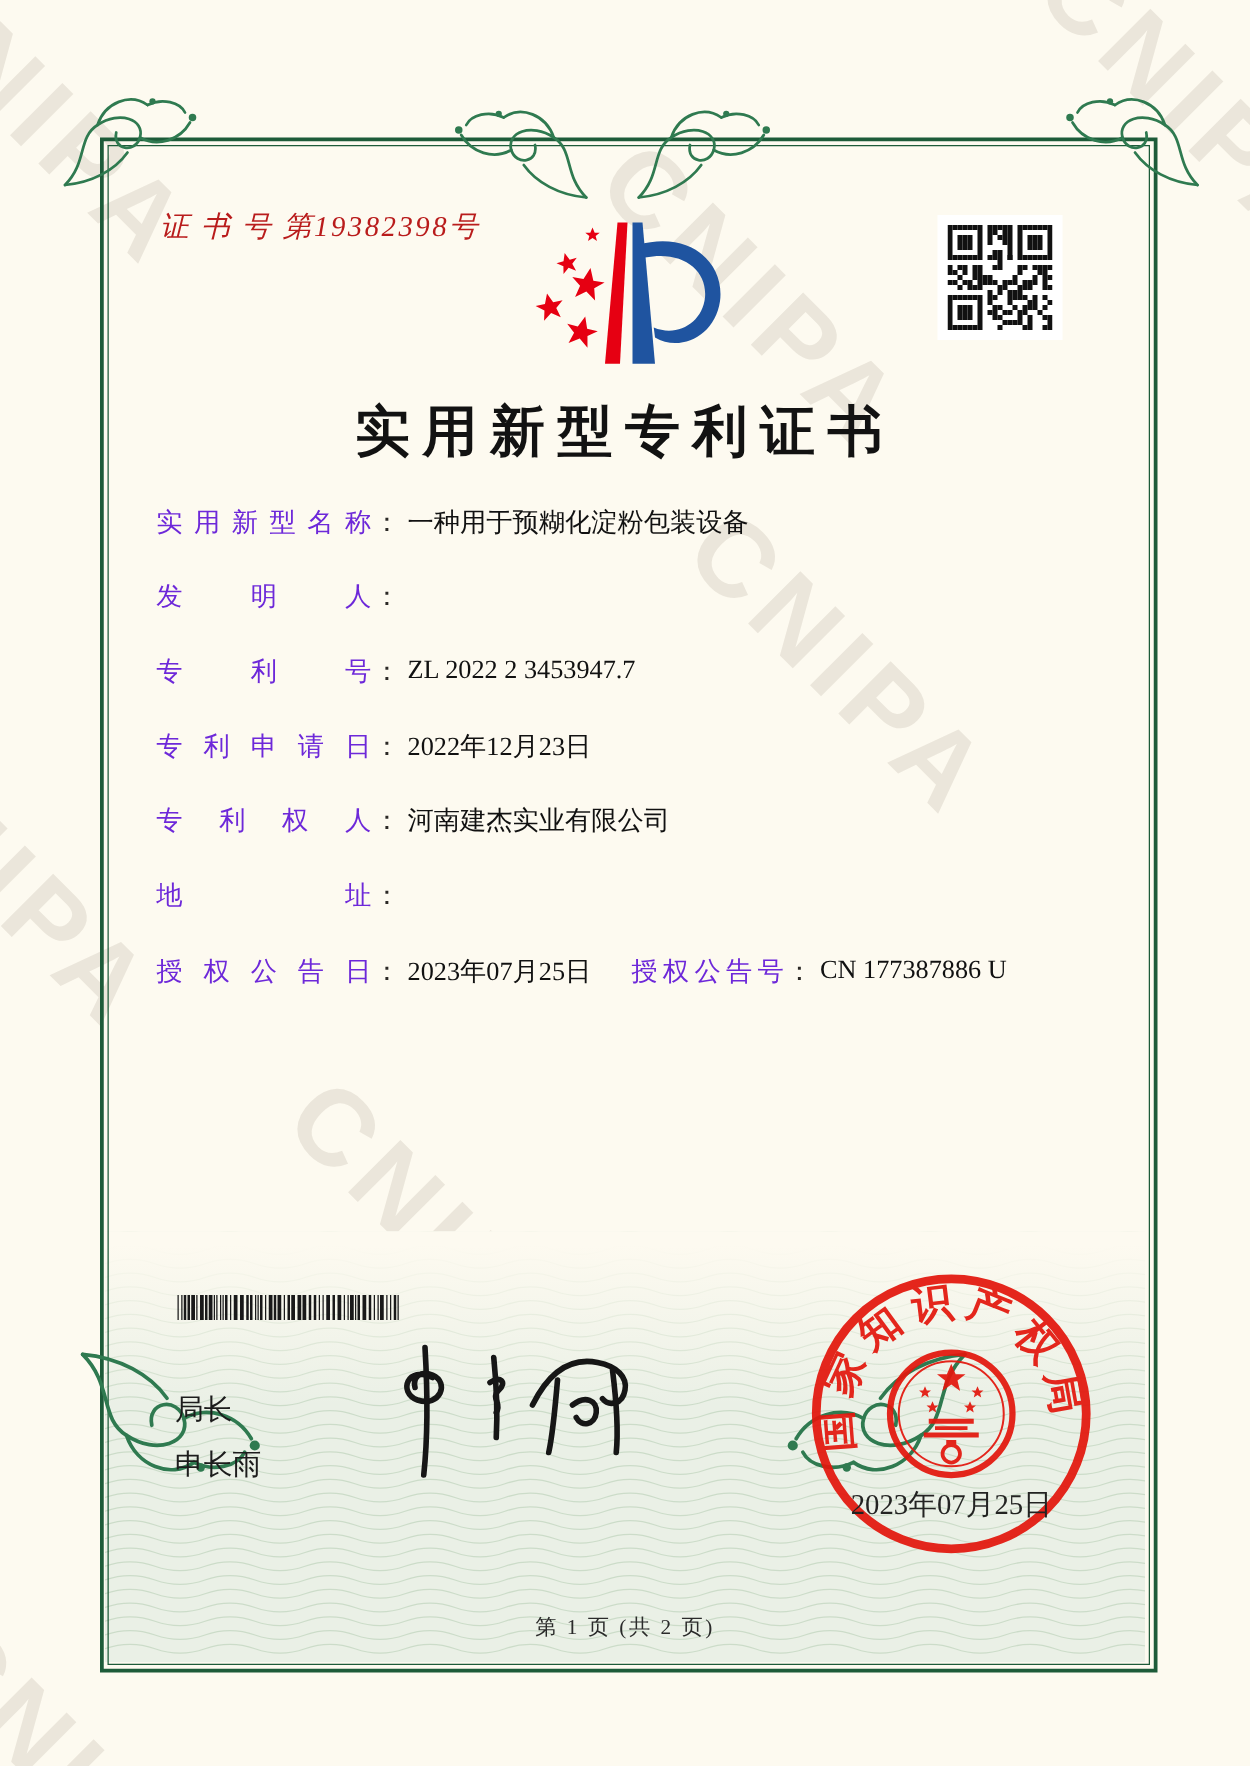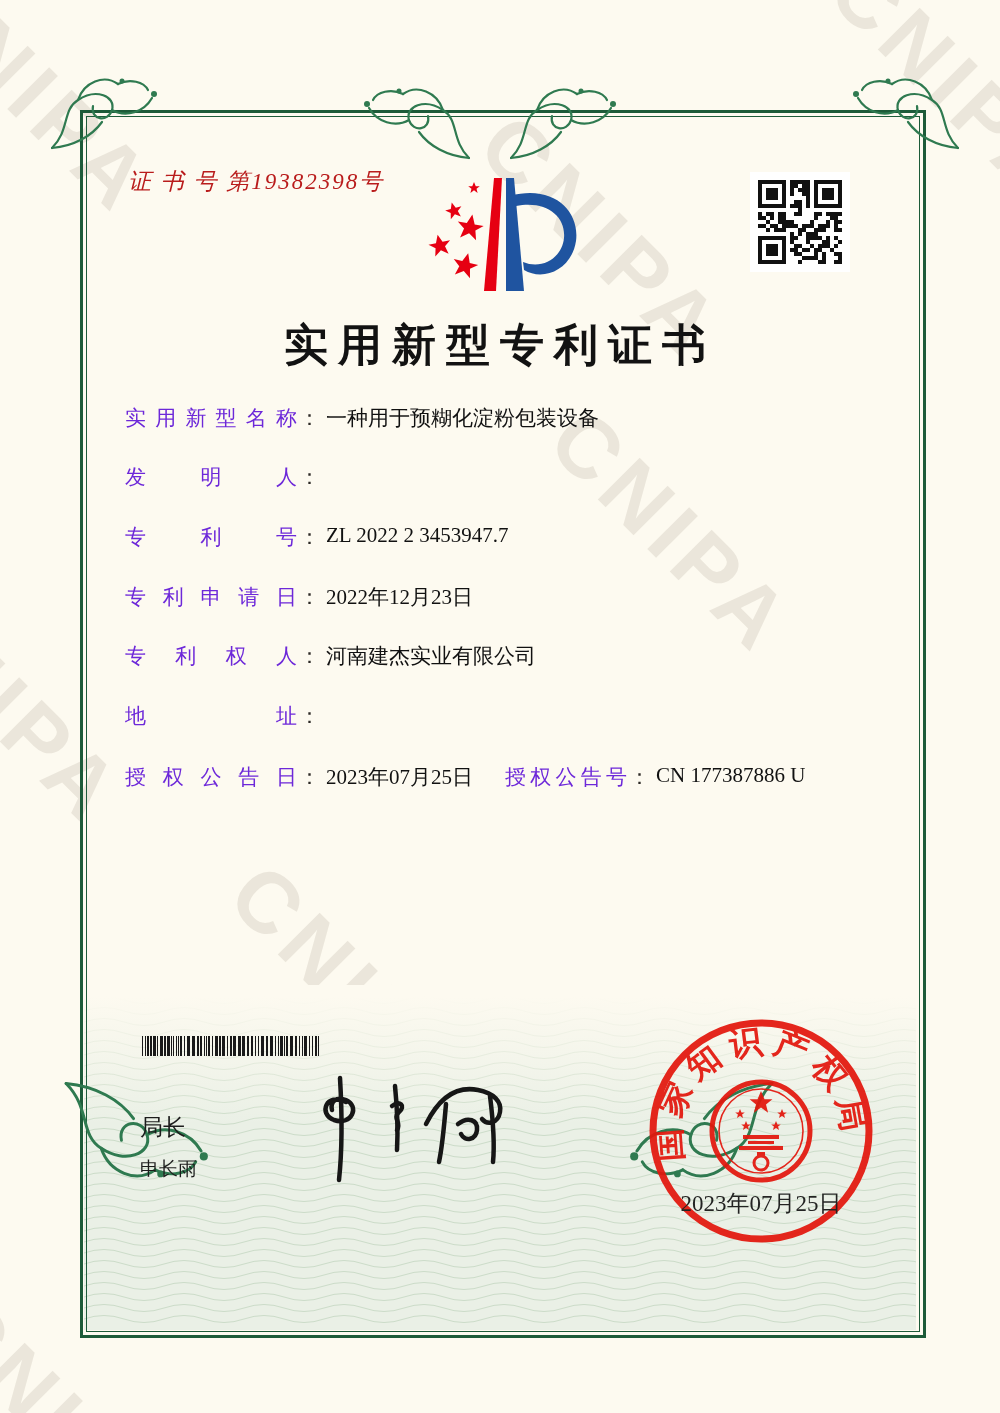--- a/index.html
+++ b/index.html
@@ -44,21 +44,21 @@
   .paras{position:absolute;left:122px;top:806px;width:702px;font-size:18.5px;
          line-height:1.98;text-align:justify;color:#1a1a1a;}
   .paras p{margin:0 0 6px 0;text-indent:2em;}
 
   .barcode{position:absolute;left:142px;top:1036px;height:20px;display:flex;align-items:stretch;}
   .barcode i{display:block;background:#191919;}
   .barcode s{display:block;background:transparent;}
 
   .official-title{position:absolute;left:140px;top:1112px;font-size:23px;
       font-family:"Liberation Sans","DejaVu Sans",sans-serif;color:#1c1c1c;}
-  .official-name{position:absolute;left:140px;top:1156px;font-size:19px;
+  .official-name{position:absolute;left:140px;top:1156px;font-size:23px;
       font-family:"Liberation Sans","DejaVu Sans",sans-serif;color:#1c1c1c;}
   .signature{position:absolute;left:285px;top:1062px;width:250px;height:125px;}
 
   .seal{position:absolute;left:645px;top:1015px;width:232px;height:232px;opacity:0.93;}
 
   .page-num{position:absolute;left:80px;top:1290px;width:840px;text-align:center;
             font-size:17px;letter-spacing:2px;color:#2a2a2a;}
   .cont-note{position:absolute;left:0;top:1350px;width:1000px;text-align:center;
              font-size:21px;letter-spacing:7px;color:#222;}
 </style>
@@ -630,14 +630,15 @@
           <rect x="103" y="126" width="26" height="3"></rect>
           <rect x="94" y="131" width="44" height="4"></rect>
           <rect x="112" y="137" width="8" height="5"></rect>
         </g>
         <circle cx="116" cy="148" r="7" fill="none" stroke="#e3170d" stroke-width="3"></circle>
       </g>
       <text x="116" y="196" text-anchor="middle" font-size="23" fill="#141414" font-family="Liberation Serif, DejaVu Serif, serif">2023年07月25日</text>
     </svg>
   </div>
 
+  <div class="page-num">第 1 页 (共 2 页)</div>
 
 </div>
 
 </body></html>

